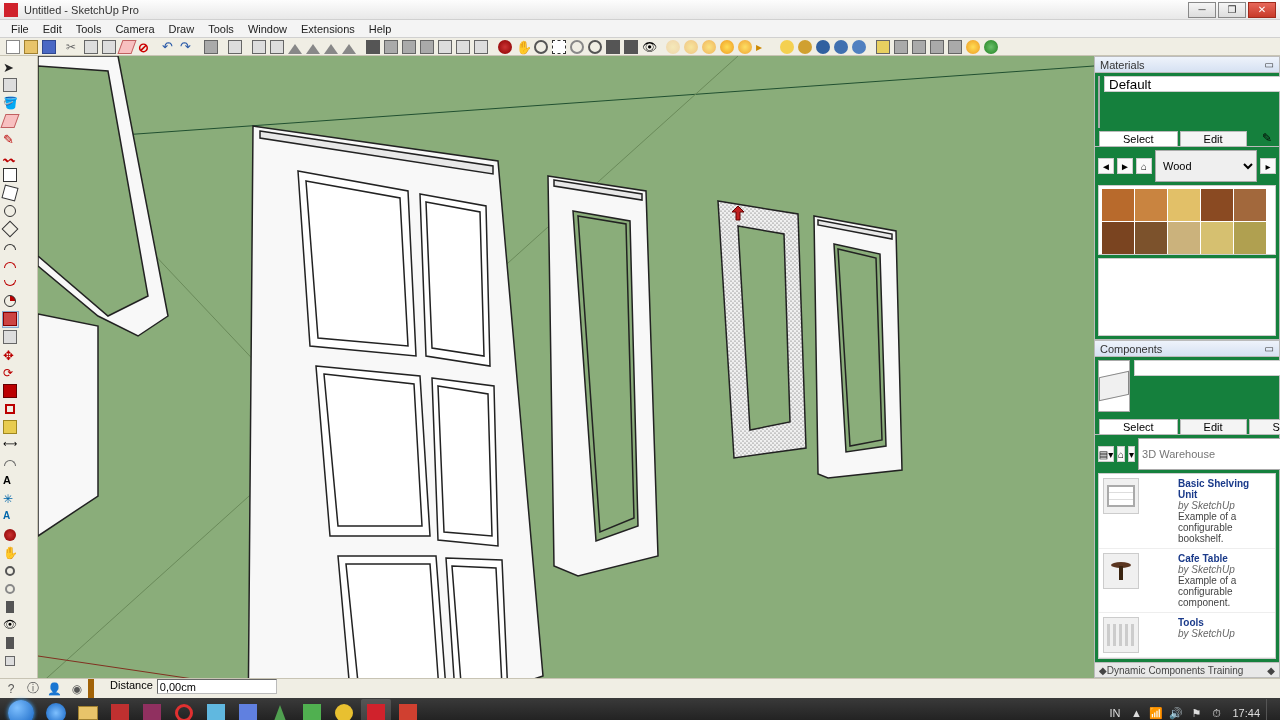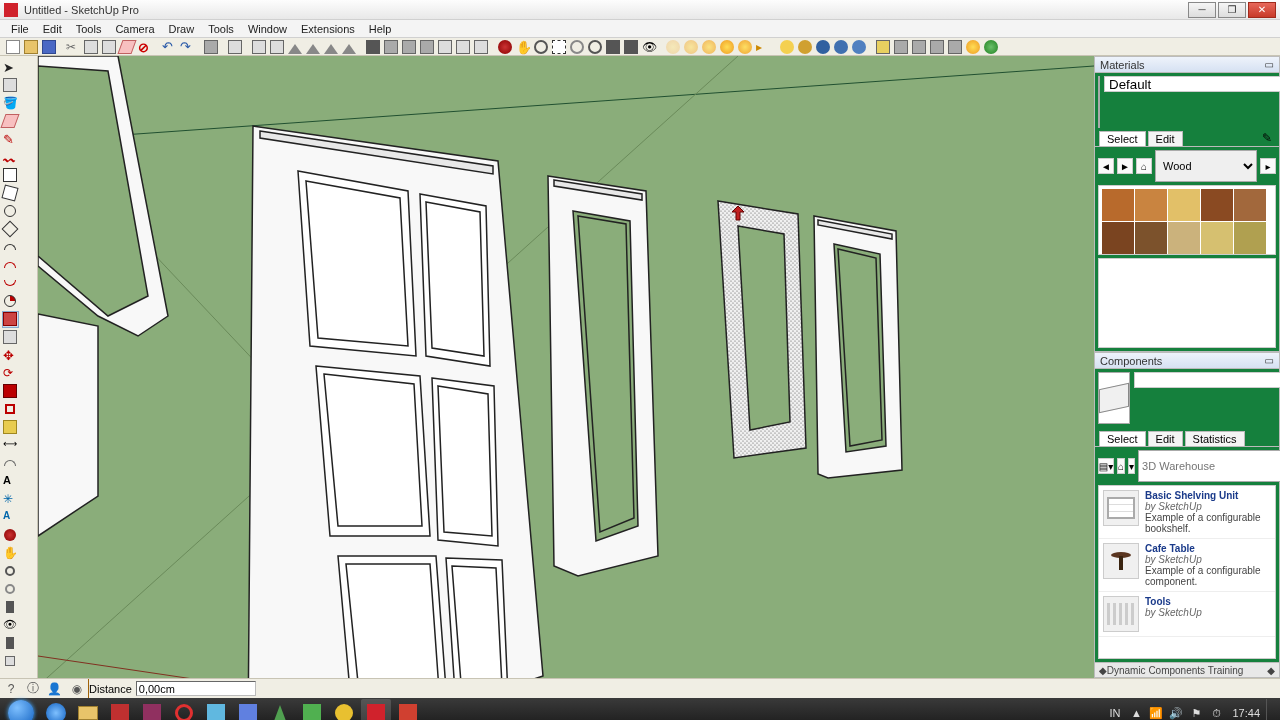--- a/index.html
+++ b/index.html
@@ -49,41 +49,41 @@
 
 
 .side-panels { width:186px; background:#eee; display:flex; flex-direction:column; }
 .panel { border:1px solid #bbb; background:#15803d; display:flex; flex-direction:column; }
 .panel-hd { background:linear-gradient(#eef3fb,#d6e1f2); height:16px; padding:0 5px; display:flex; align-items:center; font-size:11px; color:#333; border-bottom:1px solid #bbb;}
 .panel-hd span{flex:1;}
 .mat-preview{display:flex; height:56px; padding:3px;}
 .mat-thumb{width:52px; height:52px; background:linear-gradient(135deg,#fff 48%,#9aa4b0 52%); border:1px solid #aaa;}
 .mat-name{flex:1; margin-left:4px; padding:2px 4px; border:1px solid #ccc; background:#fff; height:16px;}
 .tabs{display:flex; border-bottom:1px solid #bbb; padding:2px 4px 0; font-size:11px;}
-.tab{ padding:1px 7px; border:1px solid #bbb; border-bottom:none; margin-right:2px; background:#f4f4f4;}
+.tab{ padding:1px 23px; border:1px solid #bbb; border-bottom:none; margin-right:2px; background:#f4f4f4;}
 .tab.active{ background:#fff;}
 .navrow{display:flex; align-items:center; padding:3px; gap:3px;}
 .navrow .nb{width:16px;height:16px; display:flex;align-items:center;justify-content:center; border:1px solid #ccc; background:#fafafa; font-size:10px;}
 .navrow select, .navrow input{ flex:1; height:32px; border:1px solid #aaa; font-size:11px; padding:0 3px;}
 .swatches{ display:flex; flex-wrap:wrap; padding:3px; gap:1px; background:#fff; height:70px; border:1px solid #ccc; margin:0 3px 3px;}
 .sw{ width:32px; height:32px;}
 .comp-list{ flex:1; overflow:hidden; background:#fff; margin:0 3px 3px; border:1px solid #ccc;}
-.comp-item{ display:flex; padding:4px; border-bottom:1px solid #eee;}
+.comp-item{ display:flex; padding:4px; border-bottom:1px solid #eee;gap:33px;}
 .comp-item .ci-thumb{width:36px;height:36px; background:#f0f0f0; border:1px solid #ccc; margin-right:6px; display:flex;align-items:center;justify-content:center;}
 .comp-item .ci-text{flex:1; font-size:10px; color:#444;}
 .comp-item .ci-name{font-weight:bold; color:#1a3a8a;}
 .comp-item .ci-by{color:#666; font-style:italic;}
 .footer-bar{ height:15px; background:#e8e8e8; border-top:1px solid #bbb; font-size:10px; display:flex; align-items:center; padding:0 4px; color:#444;}
 .footer-bar span{flex:1; }
 
 
 .status-bar { height:20px; background:#f0eee4; border-top:1px solid #c8c4b4; display:flex; align-items:center; font-size:11px;}
 .sb-icon{ width:18px; height:18px; margin:0 2px; display:flex; align-items:center; justify-content:center; font-size:12px; color:#555;}
 .sb-hint{ flex:1; padding-left:6px; color:#333;}
-.sb-field{ display:flex; align-items:center; border-left:1px solid #a16207; height:100%; padding:0 0;}
+.sb-field{ display:flex; align-items:flex-start; border-left:6px solid #a16207; height:100%; padding:0 16px;}
 .sb-field input{ width:120px; height:15px; border:1px inset #bbb; padding:0 2px; font-size:11px; background:#fff;}
 
 
 .taskbar{ height:30px; background:linear-gradient(#3a3a3a,#1a1a1a); display:flex; align-items:center; padding:0 2px;}
 .start-orb{ width:38px; height:30px; display:flex; align-items:center; justify-content:center;}
 .start-orb div{ width:26px; height:26px; border-radius:50%; background:radial-gradient(circle at 35% 30%,#7ec0ff,#1060c0); box-shadow:0 0 4px #4af;}
 .tsk{ width:30px; height:28px; margin:0 1px; display:flex; align-items:center; justify-content:center; border-radius:2px;}
 .tray{ margin-left:auto; display:flex; align-items:center; color:#ddd; font-size:11px; padding-right:4px;}
 .tray .ti{ width:18px; height:18px; margin:0 1px; display:flex;align-items:center;justify-content:center;}
 .clock{ margin-left:6px;}

